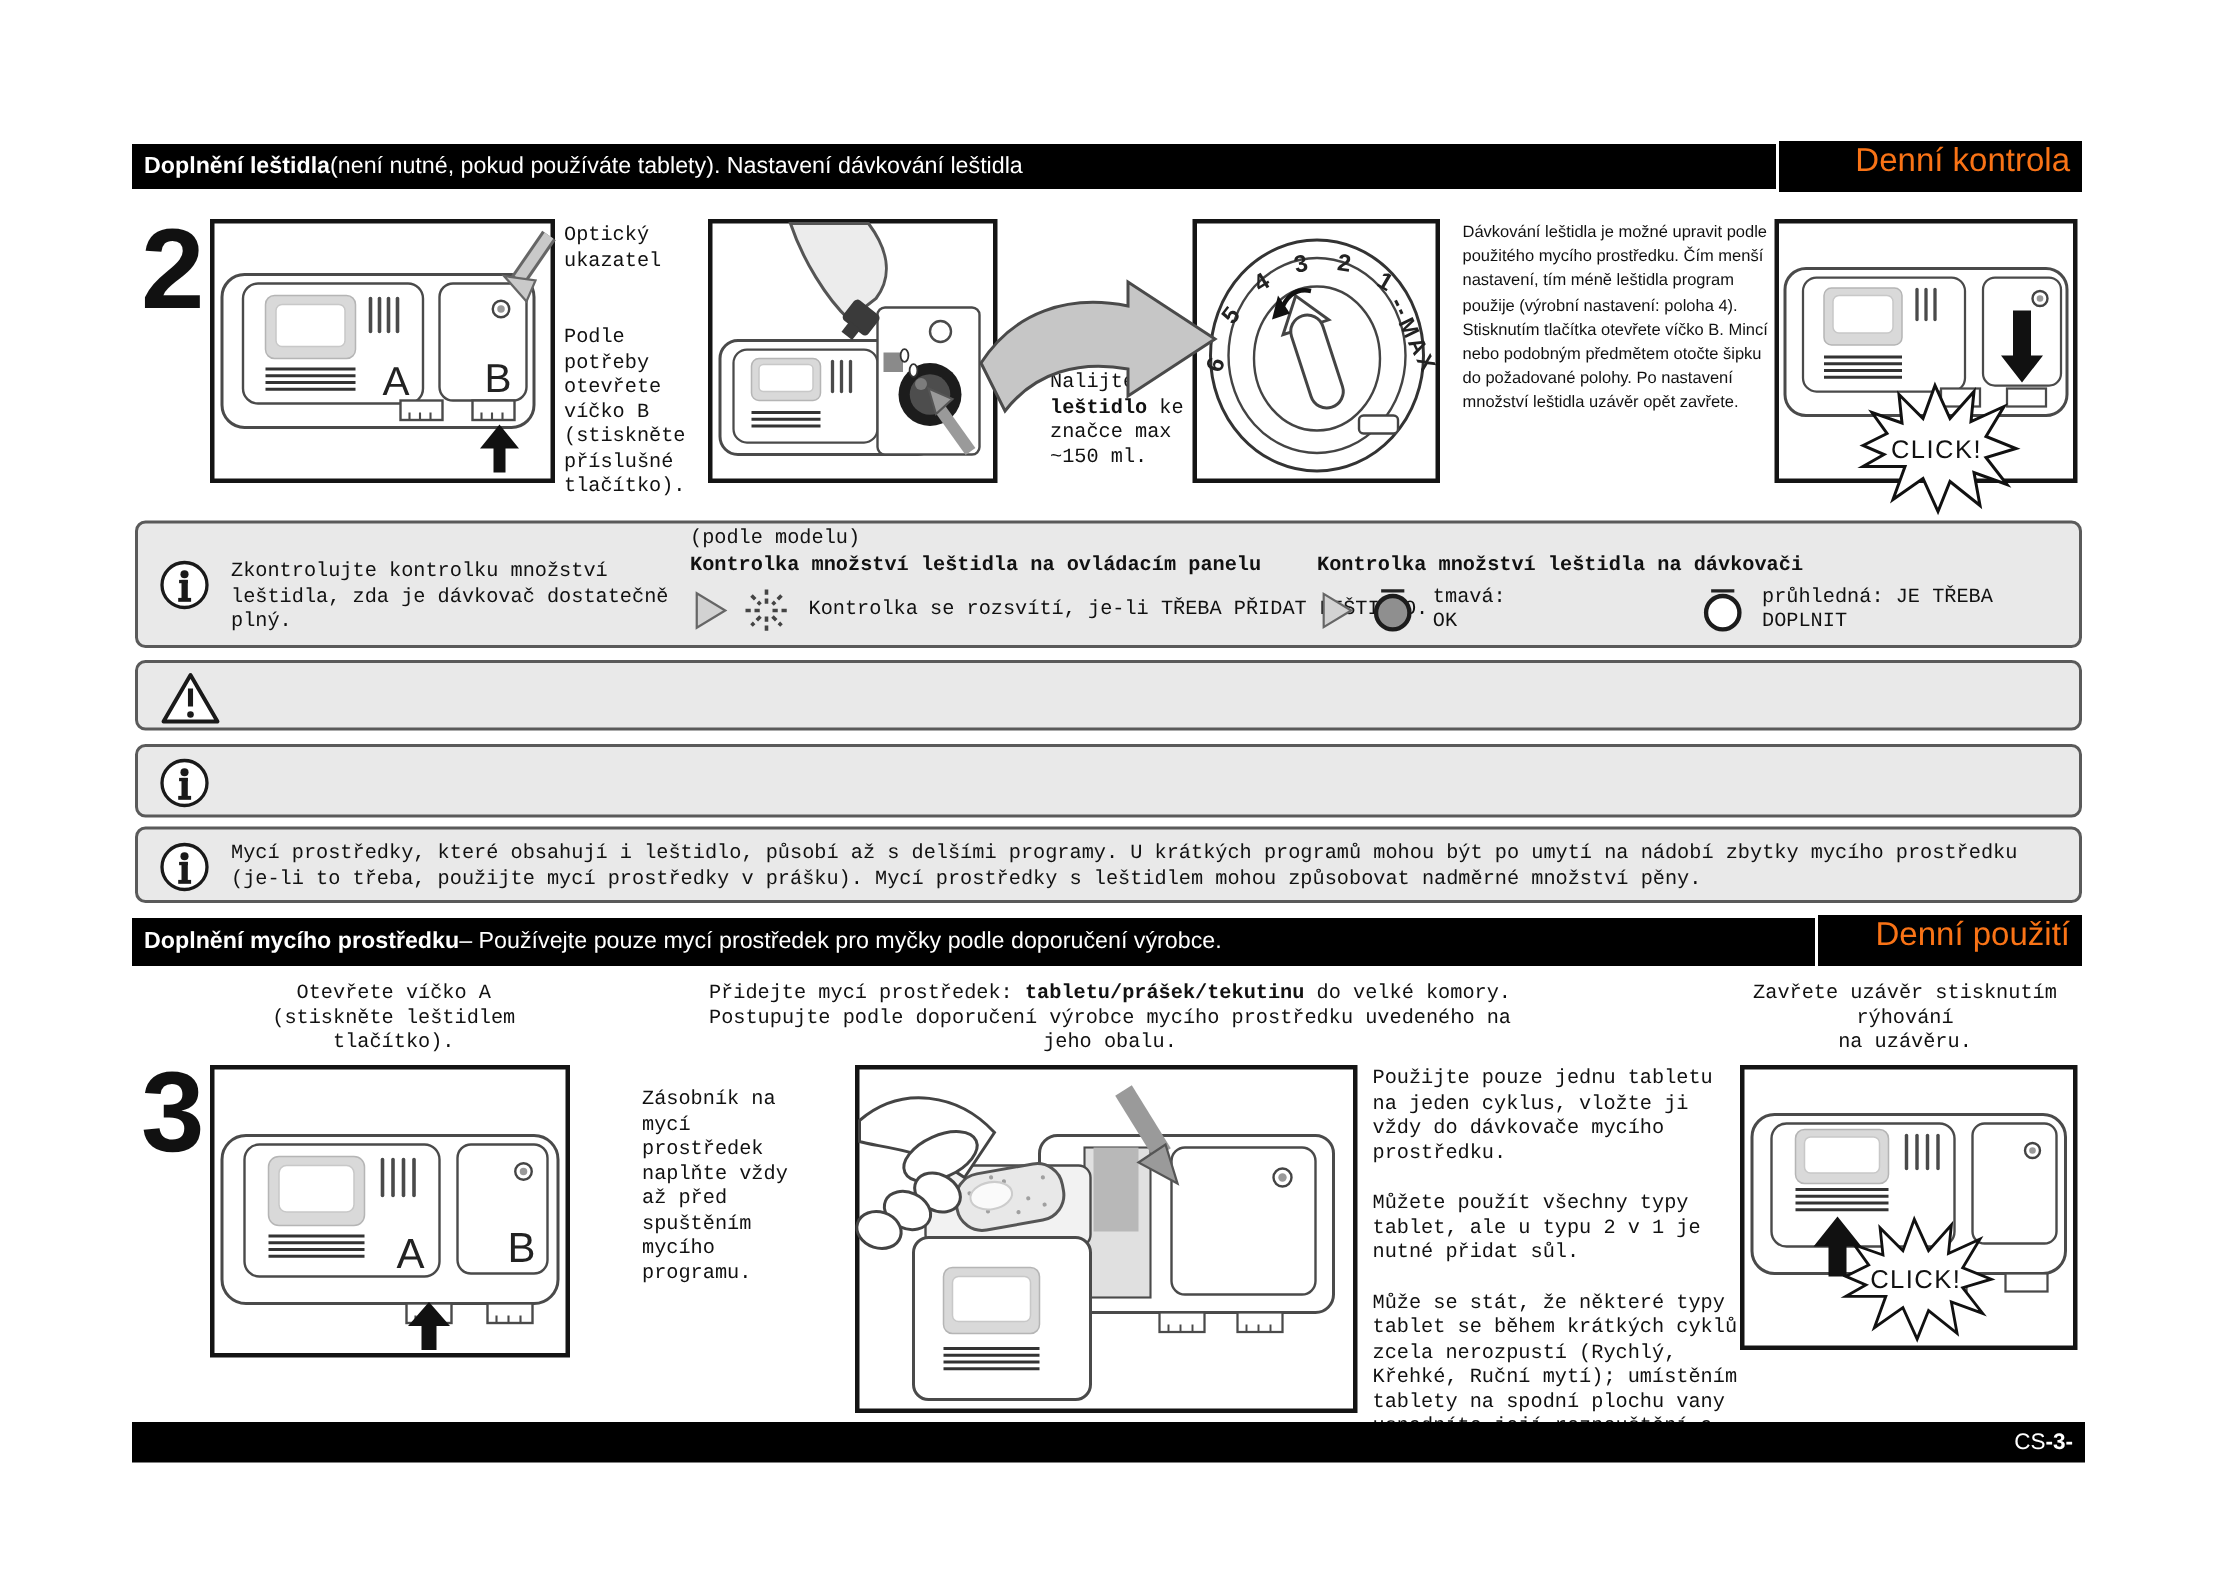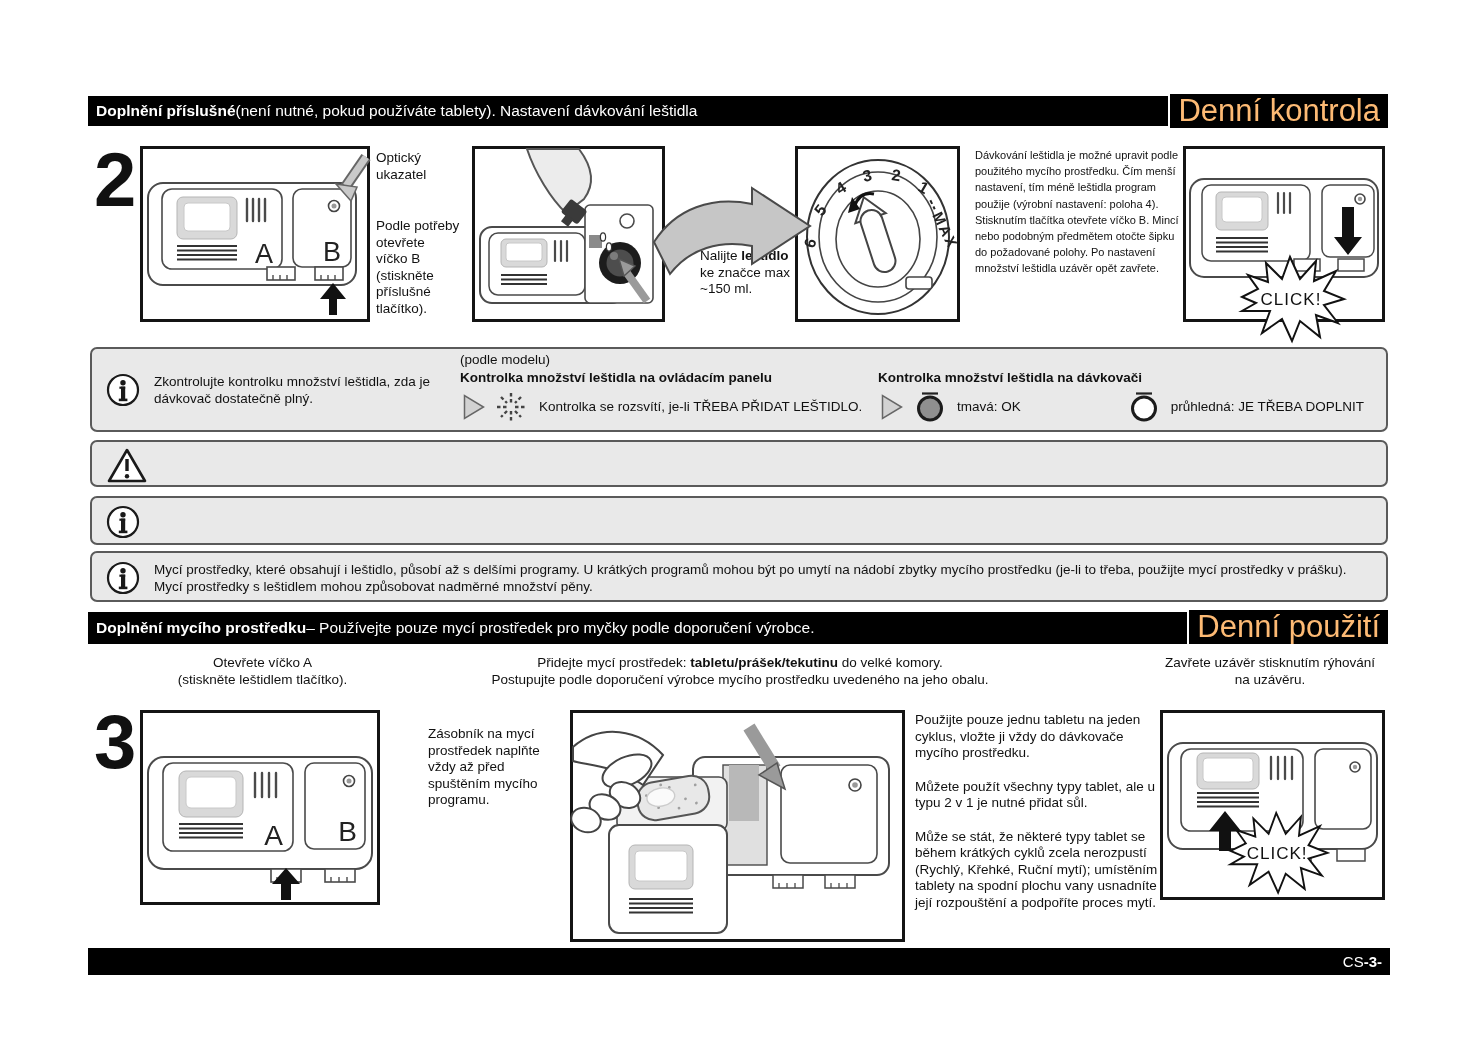--- a/index.html
+++ b/index.html
@@ -1,43 +1,43 @@
 <!DOCTYPE html>
 <html><head>
 <meta charset="utf-8">
 <style>
   html,body{margin:0;padding:0;background:#fff;}
   .page{position:relative;width:1477px;height:1063px;background:#fff;overflow:hidden;
         font-family:"Liberation Sans",sans-serif;color:#111;}
   .abs{position:absolute;}
   .bar{background:#000;color:#fff;display:flex;align-items:center;box-sizing:border-box;padding:0 8px;}
   .bar .t{font-size:15.5px;white-space:nowrap;}
-  .bigtitle{background:#000;color:#fdba74;font-size:31px;display:flex;align-items:center;justify-content:flex-end;
+  .bigtitle{background:#000;color:#f97316;font-size:22px;display:flex;align-items:flex-start;justify-content:flex-end;
             padding:0 8px;border:2px solid #fff;box-sizing:border-box;}
   .panel{border:3px solid #141414;background:#fff;box-sizing:border-box;}
   .panel svg{display:block;width:100%;height:100%;overflow:visible;}
   .num{font-size:76px;font-weight:bold;line-height:1;letter-spacing:-2px;}
-  .note{font-size:13.5px;line-height:16.5px;}
+  .note{font-size:13.5px;line-height:16.5px;font-family:Liberation Mono, monospace;}
   .small{font-size:11px;line-height:16.2px;}
   .pre{white-space:pre-line;}
   .ctr{text-align:center;}
   .b{font-weight:bold;}
   .ibox{background:#e9e9e9;border:2px solid #5a5a5a;border-radius:7px;box-sizing:border-box;position:absolute;}
   .row{display:flex;align-items:center;}
   .footer{background:#000;color:#fff;display:flex;align-items:center;justify-content:flex-end;
           padding:0 8px;box-sizing:border-box;font-size:15px;}
   svg text{font-family:"Liberation Sans",sans-serif;}
 </style>
 </head>
 <body>
 
 <div class="page">
 
   <div class="abs bar" style="left:88px;top:96px;width:1302px;height:30px;">
-    <span class="t b">Doplnění příslušné</span>
+    <span class="t b">Doplnění leštidla</span>
       <span class="t"> (není nutné, pokud používáte tablety). Nastavení dávkování leštidla</span>
   </div>
   <div class="abs bigtitle" style="right:87px;top:92px;height:38px;min-width:206px;">
     <span>Denní kontrola</span>
   </div>
 
   <div class="abs num" style="left:94px;top:142px;">2</div>
 
   <div class="abs panel" style="left:140px;top:146px;width:230px;height:176px;">
     <svg viewBox="0 0 224 170">

